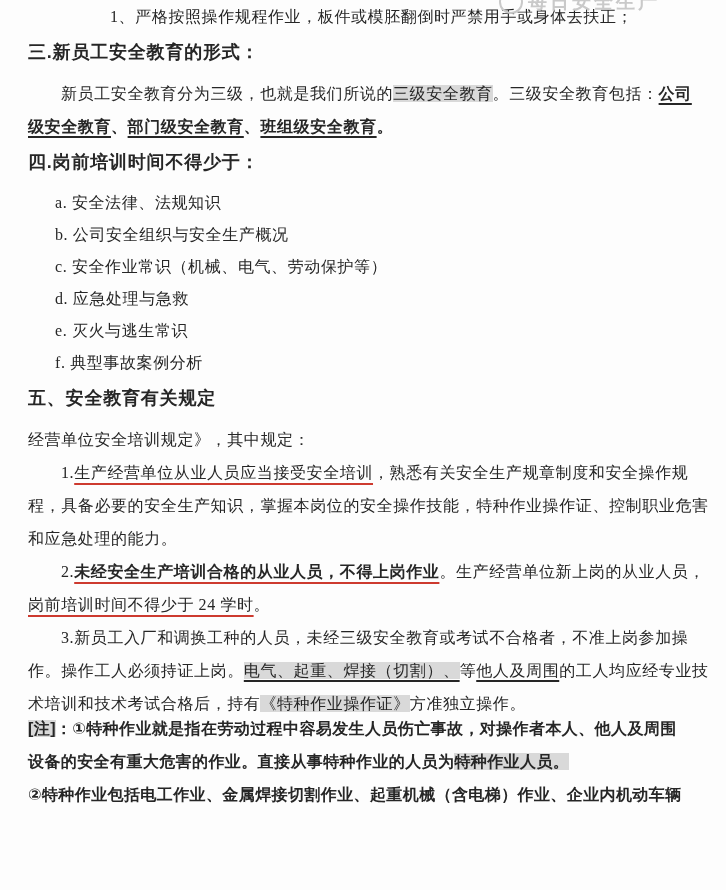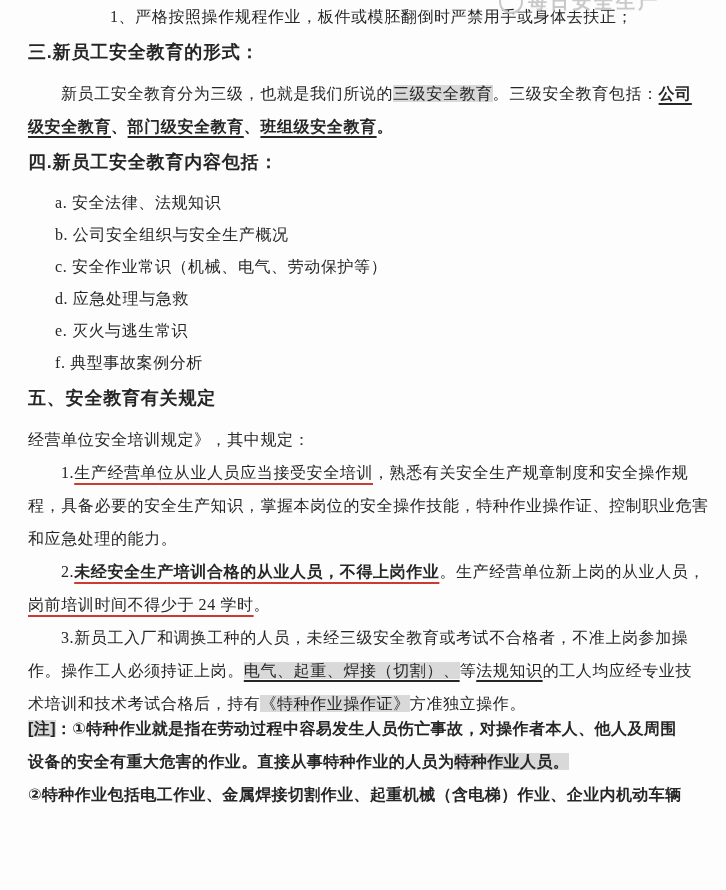--- a/index.html
+++ b/index.html
@@ -98,35 +98,35 @@
   <div class="watermark">
     <span class="circle"></span>
     <span>每日安全生产</span>
   </div>
 
   <div id="doc-body">
       <div class="line sub-item"><span>1、严格按照操作规程作业，板件或模胚翻倒时严禁用手或身体去扶正；</span></div>
       <div class="line heading"><span>三.新员工安全教育的形式：</span></div>
       <div class="line indent"><span>新员工安全教育分为三级，也就是我们所说的</span><span class="hl">三级安全教育</span><span>。三级安全教育包括：</span><span class="b u">公司</span></div>
       <div class="line"><span class="b u">级安全教育</span><span class="b">、</span><span class="b u">部门级安全教育</span><span class="b">、</span><span class="b u">班组级安全教育</span><span class="b">。</span></div>
-      <div class="line heading"><span>四.新员工安全教育内容包括：</span></div>
+      <div class="line heading"><span>四.岗前培训时间不得少于：</span></div>
       <div class="line list"><span>a. 安全法律、法规知识</span></div>
       <div class="line list"><span>b. 公司安全组织与安全生产概况</span></div>
       <div class="line list"><span>c. 安全作业常识（机械、电气、劳动保护等）</span></div>
       <div class="line list"><span>d. 应急处理与急救</span></div>
       <div class="line list"><span>e. 灭火与逃生常识</span></div>
       <div class="line list"><span>f. 典型事故案例分析</span></div>
       <div class="line heading"><span>五、安全教育有关规定</span></div>
       <div class="line"><span>经营单位安全培训规定》，其中规定：</span></div>
       <div class="line indent"><span>1.</span><span class="ru">生产经营单位从业人员应当接受安全培训</span><span>，熟悉有关安全生产规章制度和安全操作规</span></div>
       <div class="line"><span>程，具备必要的安全生产知识，掌握本岗位的安全操作技能，特种作业操作证、控制职业危害</span></div>
       <div class="line"><span>和应急处理的能力。</span></div>
       <div class="line indent"><span>2.</span><span class="b ru">未经安全生产培训合格的从业人员，不得上岗作业</span><span>。生产经营单位新上岗的从业人员，</span></div>
       <div class="line"><span class="ru">岗前培训时间不得少于 24 学时</span><span>。</span></div>
       <div class="line indent"><span>3.新员工入厂和调换工种的人员，未经三级安全教育或考试不合格者，不准上岗参加操</span></div>
-      <div class="line"><span>作。操作工人必须持证上岗。</span><span class="u hl">电气、起重、焊接（切割）、</span><span>等</span><span class="u">法规知识</span><span>的工人均应经专业技</span></div>
+      <div class="line"><span>作。操作工人必须持证上岗。</span><span class="u hl">电气、起重、焊接（切割）、</span><span>等</span><span class="u">他人及周围</span><span>的工人均应经专业技</span></div>
       <div class="line"><span>术培训和技术考试合格后，持有</span><span class="hl">《特种作业操作证》</span><span>方准独立操作。</span></div>
       <div class="line note note-first"><span class="hl">[注]</span><span>：①特种作业就是指在劳动过程中容易发生人员伤亡事故，对操作者本人、他人及周围</span></div>
       <div class="line note"><span>设备的安全有重大危害的作业。直接从事特种作业的人员为</span><span class="hl">特种作业人员。</span></div>
       <div class="line note"><span>②特种作业包括电工作业、金属焊接切割作业、起重机械（含电梯）作业、企业内机动车辆</span></div>
     </div>
 
 </div>
 
 </body></html>

